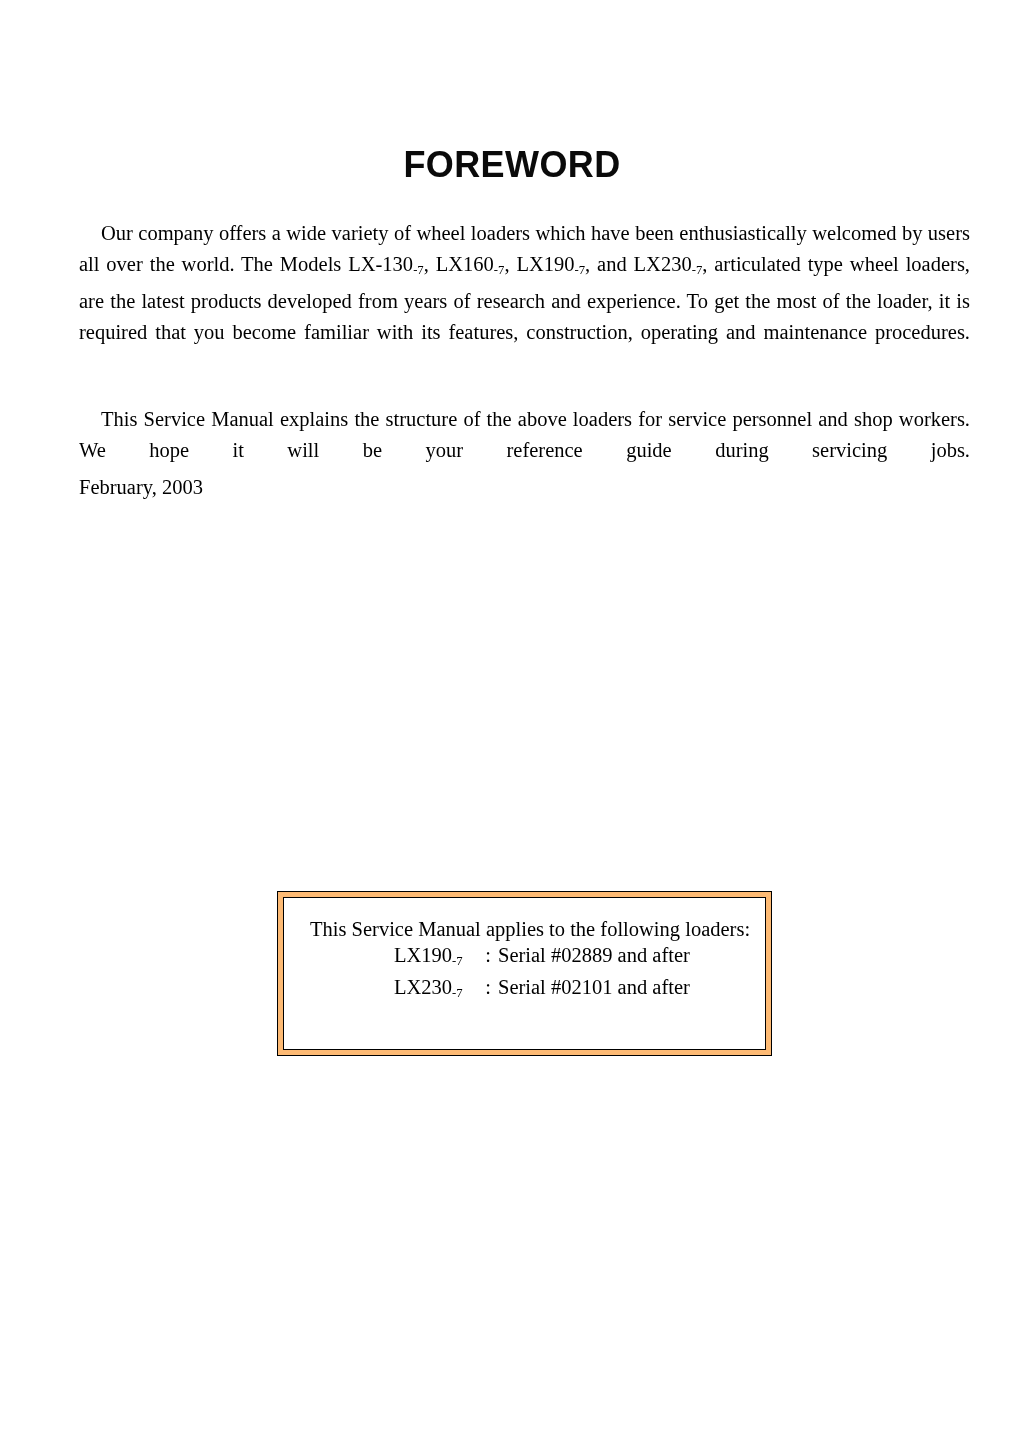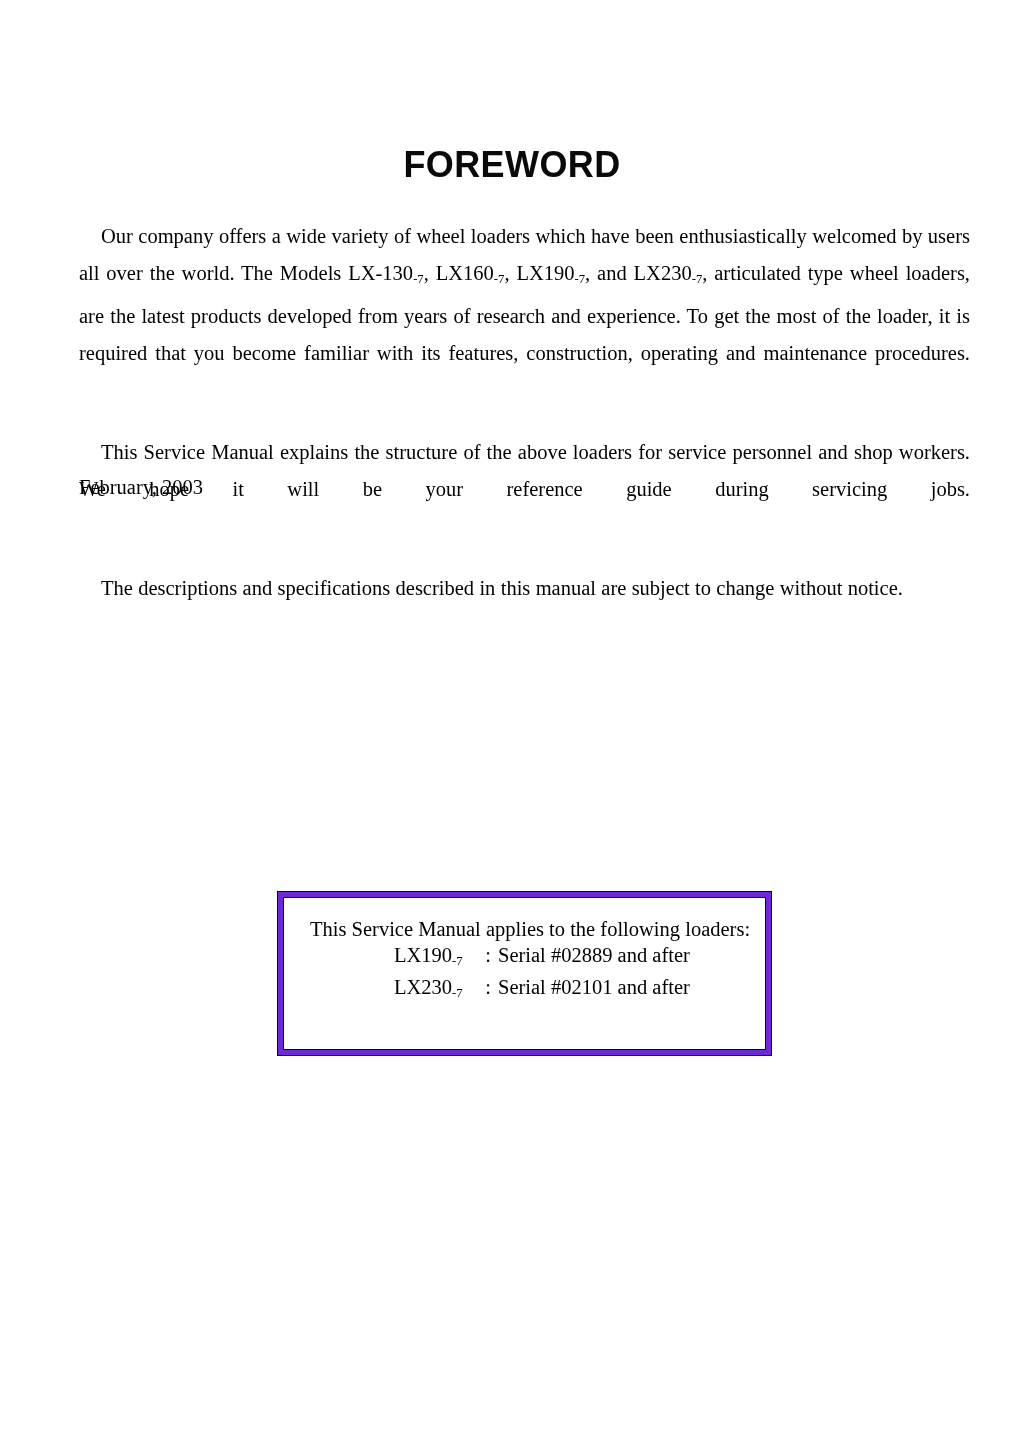--- a/index.html
+++ b/index.html
@@ -45,21 +45,21 @@
   .body-block {
     position: absolute;
     left: 79px;
     top: 206px;
     width: 891px;
   }
 
   .para {
     margin: 0 0 25px 0;
     font-size: 20.5px;
-    line-height: 37px;
+    line-height: 31px;
     text-align: justify;
     text-justify: inter-word;
     text-indent: 22px;
     word-spacing: 0.2px;
   }
   .para:last-child { margin-bottom: 0; }
 
   
   .para::after {
     content: "";
@@ -85,21 +85,21 @@
 
   
   .notice-box-outer {
     position: absolute;
     left: 277px;
     top: 879px;
     width: 495px;
     height: 165px;
     border: 1px solid #000000;
     box-sizing: border-box;
-    background: #6d28d9;
+    background: #fdba74;
   }
   .notice-box-inner {
     position: absolute;
     left: 5px;
     top: 5px;
     right: 5px;
     bottom: 5px;
     border: 1px solid #000000;
     box-sizing: border-box;
     background: #ffffff;
@@ -138,21 +138,20 @@
 </head>
 <body>
 
 <div class="page">
 
   <div class="doc-title">FOREWORD</div>
 
   <div class="body-block">
     <p class="para">Our company offers a wide variety of wheel loaders which have been enthusiastically welcomed by users all over the world.  The Models LX-130<span class="sub7">-7</span>, LX160<span class="sub7">-7</span>, LX190<span class="sub7">-7</span>, and LX230<span class="sub7">-7</span>, articulated type wheel loaders, are the latest products developed from years of research and experience.  To get the most of the loader, it is required that you become familiar with its features, construction, operating and maintenance procedures.</p>
     <p class="para">This Service Manual explains the structure of the above loaders for service personnel and shop workers. We hope it will be your reference guide during servicing jobs.</p>
-    <p class="para noafter">The descriptions and specifications described in this manual are subject to change without notice.</p>
   </div>
 
   <div class="date-line">February, 2003</div>
 
   <div class="notice-box-outer">
     <div class="notice-box-inner">
       <div class="notice-lines">
         <div class="notice-head">This Service Manual applies to the following loaders:</div>
         <div class="notice-rows">
             <div class="notice-row"><span class="model">LX190<span class="sub7">-7</span></span><span class="colon">:</span><span>Serial #02889 and after</span></div>

